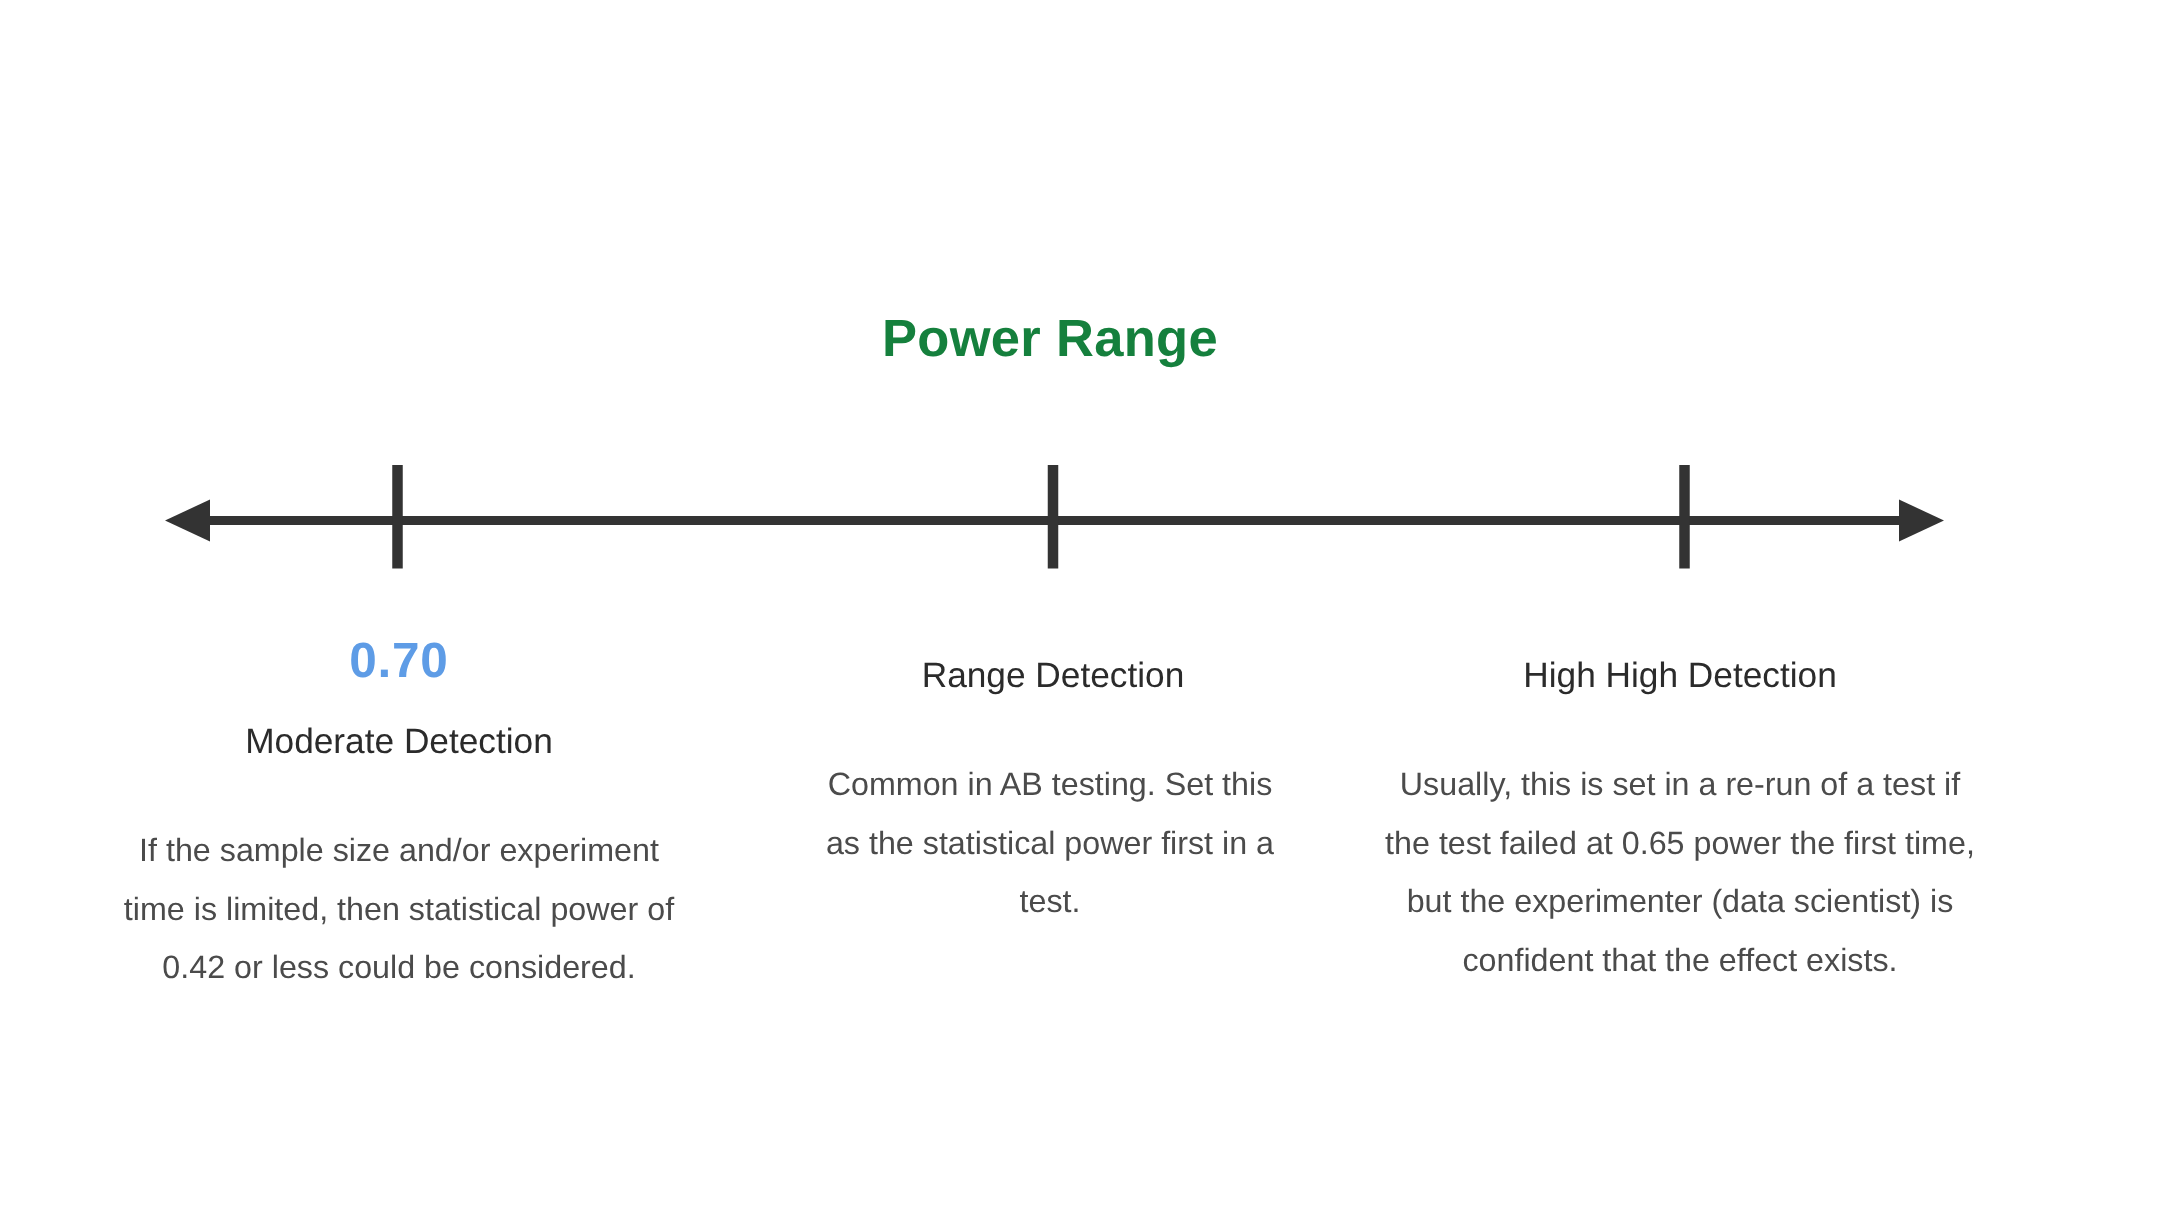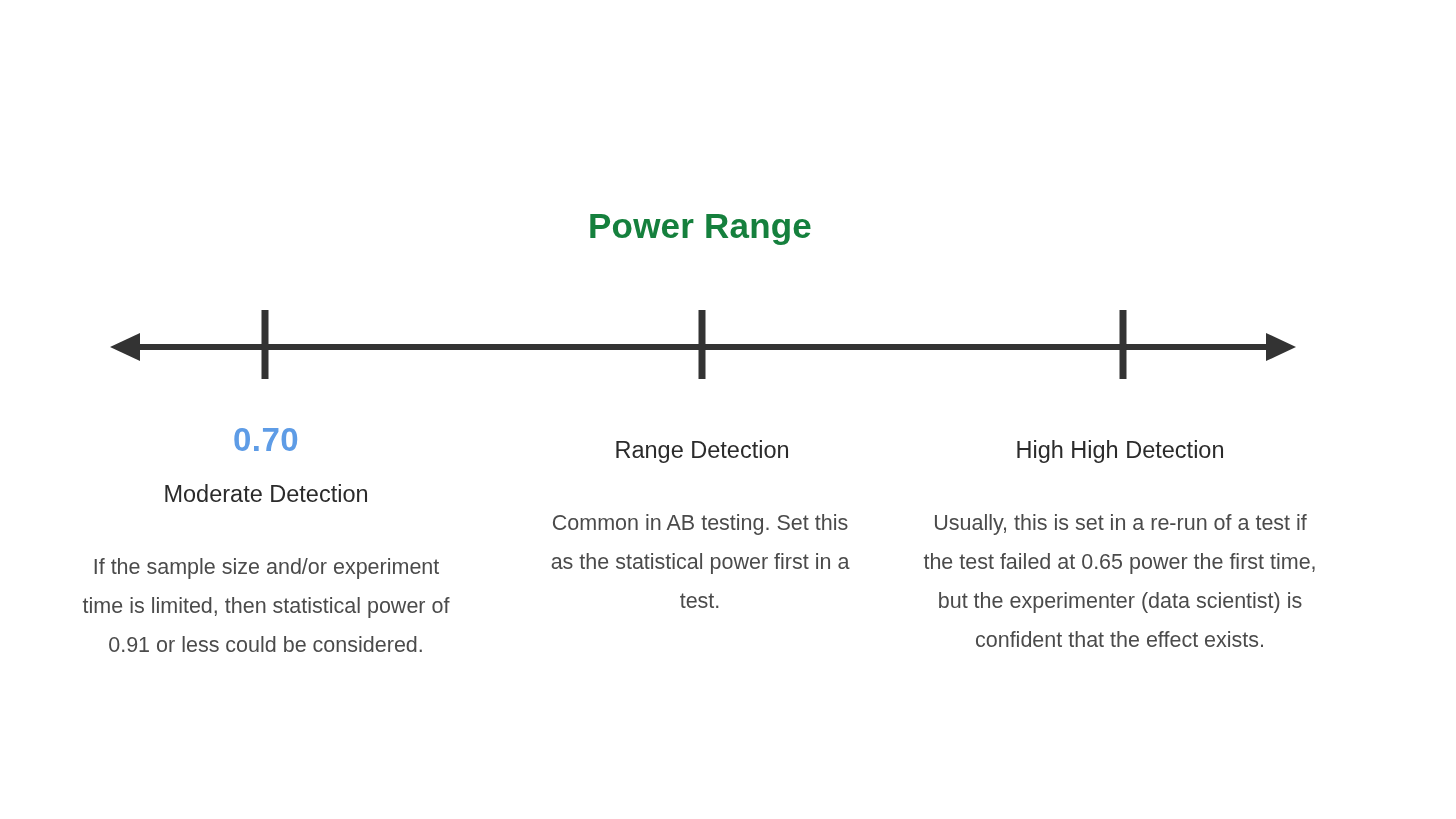--- a/index.html
+++ b/index.html
@@ -97,21 +97,21 @@
     <polygon points="1296,347 1266,333 1266,361" fill="#333333"></polygon>
 
     <line x1="265" y1="310" x2="265" y2="379" stroke="#333333" stroke-width="7"></line>
     <line x1="702" y1="310" x2="702" y2="379" stroke="#333333" stroke-width="7"></line>
     <line x1="1123" y1="310" x2="1123" y2="379" stroke="#333333" stroke-width="7"></line>
   </svg>
 
   <div class="scale-point" id="scale-point-0">
     <div class="point-value">0.70</div>
     <div class="point-label">Moderate Detection</div>
-    <div class="point-desc">If the sample size and/or experiment time is limited, then statistical power of 0.91 or less could be considered.</div>
+    <div class="point-desc">If the sample size and/or experiment time is limited, then statistical power of 0.42 or less could be considered.</div>
   </div>
 
   <div class="scale-point" id="scale-point-1">
     <div class="point-label">Range Detection</div>
     <div class="point-desc">Common in AB testing. Set this as the statistical power first in a test.</div>
   </div>
 
   <div class="scale-point" id="scale-point-2">
     <div class="point-label">High High Detection</div>
     <div class="point-desc">Usually, this is set in a re-run of a test if the test failed at 0.65 power the first time, but the experimenter (data scientist) is confident that the effect exists.</div>

